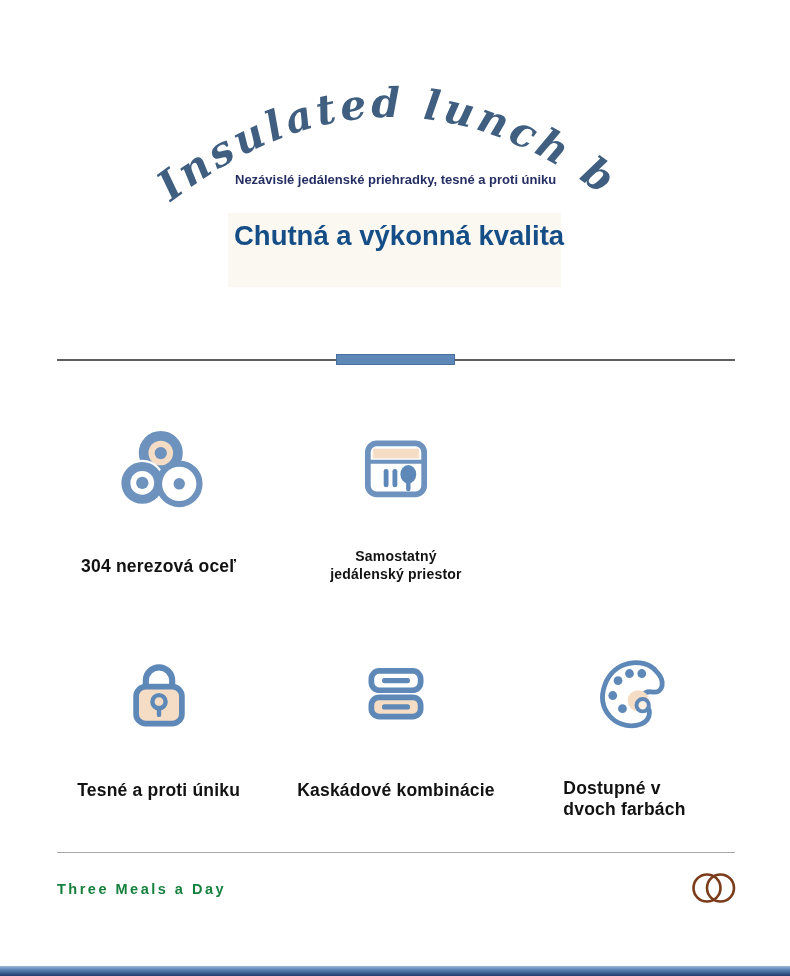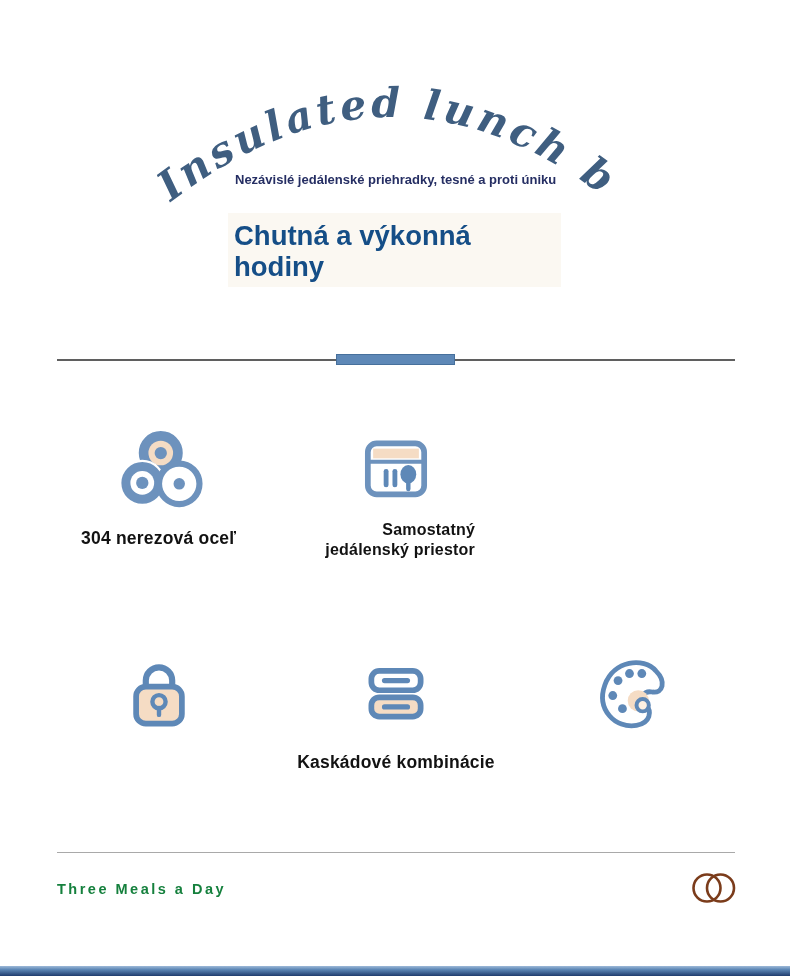--- a/index.html
+++ b/index.html
@@ -32,28 +32,28 @@
   .divider-line{position:absolute;left:57px;top:359px;width:678px;height:2px;background:#5f5f5f;}
   .divider-accent{
     position:absolute;left:336px;top:354px;width:119px;height:11px;
     background:#5e88b7;border:1px solid #47709c;box-sizing:border-box;
   }
 
   
   .feat-row{position:absolute;left:40px;width:712px;display:grid;grid-template-columns:repeat(3,1fr);}
   .feat-row.row1{top:424px;}
   .feat-row.row2{top:648px;}
-  .feat-cell{display:flex;flex-direction:column;align-items:center;}
+  .feat-cell{display:flex;flex-direction:column;align-items:center;gap:28px;}
   .feat-icon{width:88px;height:88px;display:block;}
   .feat-label{
     margin-top:16px;font-size:17.5px;font-weight:bold;color:#121212;
     text-align:center;line-height:1.2;letter-spacing:0.2px;
   }
   .feat-cell.col3-sm .feat-label{
-    font-size:16px;text-align:right;width:158px;margin-top:8px;line-height:1.25;
+    font-size:14px;text-align:center;width:158px;margin-top:8px;line-height:1.25;
   }
   .feat-cell.col3-lg .feat-label{
     text-align:left;width:140px;margin-top:14px;
   }
 
   
   .footer-line{position:absolute;left:57px;top:852px;width:678px;height:1px;background:#a9a9a9;}
   .footer-brand{
     position:absolute;left:57px;top:881px;font-size:14.5px;color:#15803d;
     letter-spacing:2.5px;font-weight:bold;
@@ -75,21 +75,21 @@
       <path id="arcPath" d="M 18 140 Q 243 -38 468 140" fill="none"></path>
     </defs>
     <text class="arc-text">
       <textPath href="#arcPath" startOffset="6">Insulated lunch box</textPath>
     </text>
   </svg>
 
   <div class="hero-subtitle">Nezávislé jedálenské priehradky, tesné a proti úniku</div>
 
   <div class="heading-wash"></div>
-  <div class="hero-heading">Chutná a výkonná hodiny</div>
+  <div class="hero-heading">Chutná a výkonná kvalita</div>
 
   <div class="divider-line"></div>
   <div class="divider-accent"></div>
 
   <div class="feat-row row1">
 
     <div class="feat-cell">
       <svg class="feat-icon" viewBox="0 0 100 100">
         <circle cx="52" cy="33" r="26" fill="#6d92bd" stroke="#ffffff" stroke-width="2"></circle>
         <circle cx="52" cy="33" r="14" fill="#f5dcc4"></circle>
@@ -120,20 +120,21 @@
 
   <div class="feat-row row2">
 
     <div class="feat-cell">
       <svg class="feat-icon" viewBox="0 0 100 100">
         <path d="M35 46 v-9 a15 15 0 0 1 30 0 v9" fill="none" stroke="#5e88b7" stroke-width="7"></path>
         <rect x="24" y="44" width="52" height="42" rx="11" fill="#f5dcc4" stroke="#5e88b7" stroke-width="6.5"></rect>
         <circle cx="50" cy="61" r="7.5" fill="none" stroke="#5e88b7" stroke-width="5"></circle>
         <line x1="50" y1="68" x2="50" y2="76" stroke="#5e88b7" stroke-width="5" stroke-linecap="round"></line>
       </svg>
+      <div class="feat-label">Tesné a proti úniku</div>
     </div>
 
     <div class="feat-cell">
       <svg class="feat-icon" viewBox="0 0 100 100">
         <rect x="22" y="26" width="56" height="22" rx="9" fill="#ffffff" stroke="#5e88b7" stroke-width="6.5"></rect>
         <line x1="37" y1="37" x2="63" y2="37" stroke="#5e88b7" stroke-width="6" stroke-linecap="round"></line>
         <rect x="22" y="56" width="56" height="22" rx="9" fill="#f5dcc4" stroke="#5e88b7" stroke-width="6.5"></rect>
         <line x1="37" y1="67" x2="63" y2="67" stroke="#5e88b7" stroke-width="6" stroke-linecap="round"></line>
       </svg>
       <div class="feat-label">Kaskádové kombinácie</div>
@@ -143,20 +144,21 @@
       <svg class="feat-icon" viewBox="0 0 100 100">
         <path d="M76 26 C 62 10 28 14 18 42 C 8 70 30 92 54 88 C 70 85 72 72 64 64 C 57 57 62 48 72 50 C 84 52 88 38 76 26 Z" fill="#ffffff" stroke="#5e88b7" stroke-width="5.5" stroke-linejoin="round"></path>
         <circle cx="33" cy="37" r="5" fill="#5e88b7"></circle>
         <circle cx="46" cy="29" r="5" fill="#5e88b7"></circle>
         <circle cx="60" cy="29" r="5" fill="#5e88b7"></circle>
         <circle cx="27" cy="54" r="5" fill="#5e88b7"></circle>
         <circle cx="38" cy="69" r="5" fill="#5e88b7"></circle>
         <circle cx="56" cy="60" r="12" fill="#f5dcc4"></circle>
         <circle cx="61" cy="65" r="7" fill="#fdf0e2" stroke="#5e88b7" stroke-width="4.5"></circle>
       </svg>
+      <div class="feat-label">Dostupné v dvoch farbách</div>
     </div>
   </div>
 
   <div class="footer-line"></div>
   <div class="footer-brand">Three Meals a Day</div>
   <svg class="footer-logo" viewBox="0 0 48 38">
     <circle cx="17" cy="19" r="13.5" fill="none" stroke="#7b3c1b" stroke-width="2.6"></circle>
     <circle cx="30.5" cy="19" r="13.5" fill="none" stroke="#7b3c1b" stroke-width="2.6"></circle>
   </svg>
 

